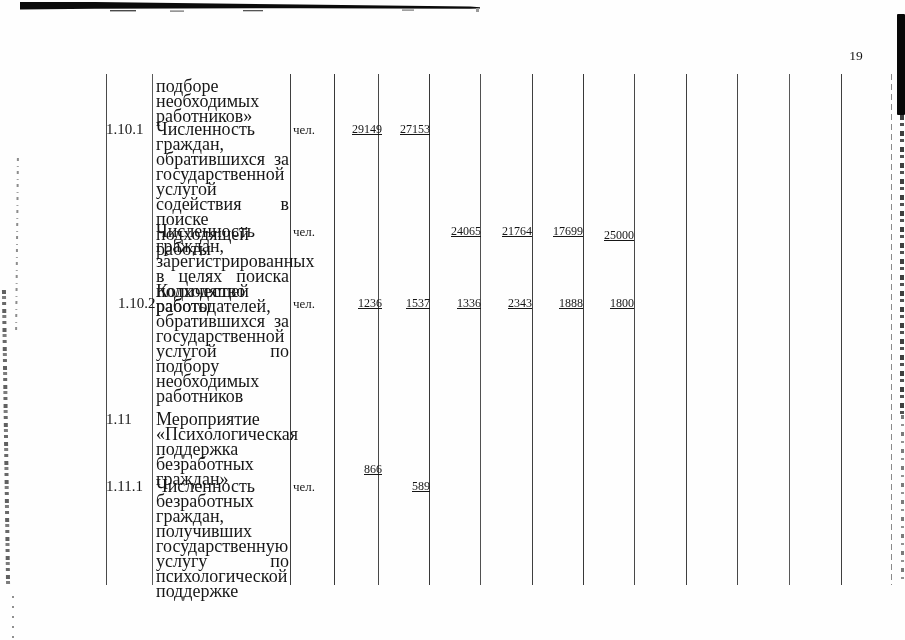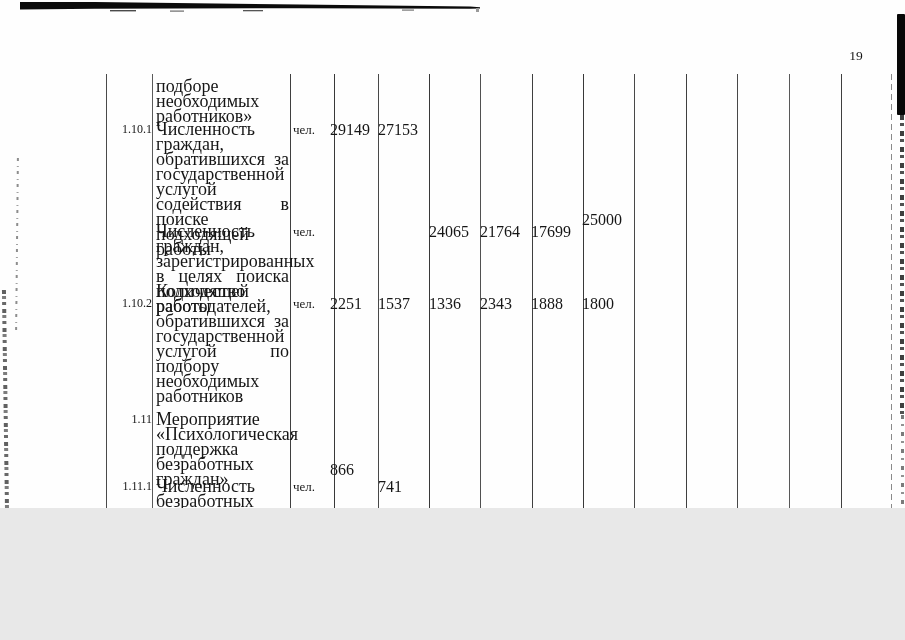--- a/index.html
+++ b/index.html
@@ -1,18 +1,18 @@
 <!DOCTYPE html>
 <html><head>
 <meta charset="utf-8">
 <style>
   html,body{margin:0;padding:0;background:#e8e8e8;}
   .page{
     position:relative;
-    width:905px;height:508px;
+    width:905px;height:640px;
     background:#fefefe;
     font-family:"Liberation Serif", serif;
     color:#161616;
     overflow:hidden;
     margin:0 auto;
   }
   
   .top-streak{position:absolute;left:0;top:0;width:905px;height:22px;}
   .right-bar{
     position:absolute;left:897px;top:14px;width:8px;height:101px;
@@ -49,34 +49,34 @@
     font-size:13.5px;text-align:center;
   }
   
   .vline{position:absolute;top:74px;height:511px;width:1px;}
   .vline-dashed{
     position:absolute;top:74px;height:511px;width:1px;left:891px;
     background:repeating-linear-gradient(to bottom,#8a8a8a 0 6px,transparent 6px 10px);
   }
   .row-num{
     position:absolute;left:106px;width:46px;
-    font-size:12px;line-height:15px;text-align:right;
+    font-size:15px;line-height:15px;text-align:left;
   }
   .row-desc{
     position:absolute;left:156px;width:133px;
     font-size:18px;line-height:15px;
     text-align:justify;text-align-last:left;
   }
   .row-unit{
     position:absolute;left:293px;width:38px;
     font-size:13px;line-height:15px;
   }
   .row-val{
     position:absolute;width:52px;
-    font-size:16px;line-height:15px;text-align:left;
+    font-size:12px;line-height:15px;text-align:right;text-decoration:underline;
   }
 </style>
 </head>
 <body>
 
 <div class="page">
 
   <svg class="top-streak" viewBox="0 0 905 22" xmlns="http://www.w3.org/2000/svg">
     <polygon points="20,2 95,2 300,4.5 470,6.5 480,7.2 480,8.6 470,8.8 300,8.2 95,8.8 20,9.4" fill="#0b0b0b"></polygon>
     <rect x="110" y="10" width="26" height="1.4" fill="#4a4a4a"></rect>
@@ -116,32 +116,32 @@
       <div class="row-num" style="top: 122px;">1.10.1</div>
       <div class="row-desc" style="top: 122px;">Численность граждан, обратившихся за государственной услугой содействия в поиске подходящей работы</div>
       <div class="row-unit" style="top: 122px;">чел.</div>
       <div class="row-val" style="top: 122px; left: 330px;">29149</div>
       <div class="row-val" style="top: 122px; left: 378px;">27153</div>
       <div class="row-desc" style="top: 224px;">Численность граждан, зарегистрированных в целях поиска подходящей работы</div>
       <div class="row-unit" style="top: 224px;">чел.</div>
       <div class="row-val" style="top: 224px; left: 429px;">24065</div>
       <div class="row-val" style="top: 224px; left: 480px;">21764</div>
       <div class="row-val" style="top: 224px; left: 531px;">17699</div>
-      <div class="row-val" style="top: 212px; left: 582px;">25000</div>
-      <div class="row-num" style="top: 296px;">1.10.2</div>
+      <div class="row-val" style="top: 228px; left: 582px;">25000</div>
+      <div class="row-num" style="top: 296px; padding-left: 12px;">1.10.2</div>
       <div class="row-desc" style="top: 284px;">Количество работодателей, обратившихся за государственной услугой по подбору необходимых работников</div>
       <div class="row-unit" style="top: 296px;">чел.</div>
-      <div class="row-val" style="top: 296px; left: 330px;">2251</div>
+      <div class="row-val" style="top: 296px; left: 330px;">1236</div>
       <div class="row-val" style="top: 296px; left: 378px;">1537</div>
       <div class="row-val" style="top: 296px; left: 429px;">1336</div>
       <div class="row-val" style="top: 296px; left: 480px;">2343</div>
       <div class="row-val" style="top: 296px; left: 531px;">1888</div>
       <div class="row-val" style="top: 296px; left: 582px;">1800</div>
       <div class="row-num" style="top: 412px;">1.11</div>
       <div class="row-desc" style="top: 412px;">Мероприятие «Психологическая поддержка безработных граждан»</div>
       <div class="row-num" style="top: 479px;">1.11.1</div>
       <div class="row-desc" style="top: 479px; font-family: Liberation Serif, serif;">Численность безработных граждан, получивших государственную услугу по психологической поддержке</div>
       <div class="row-unit" style="top: 479px;">чел.</div>
       <div class="row-val" style="top: 462px; left: 330px;">866</div>
-      <div class="row-val" style="top: 479px; left: 378px;">741</div>
+      <div class="row-val" style="top: 479px; left: 378px;">589</div>
     </div>
 
 </div>
 
 </body></html>

